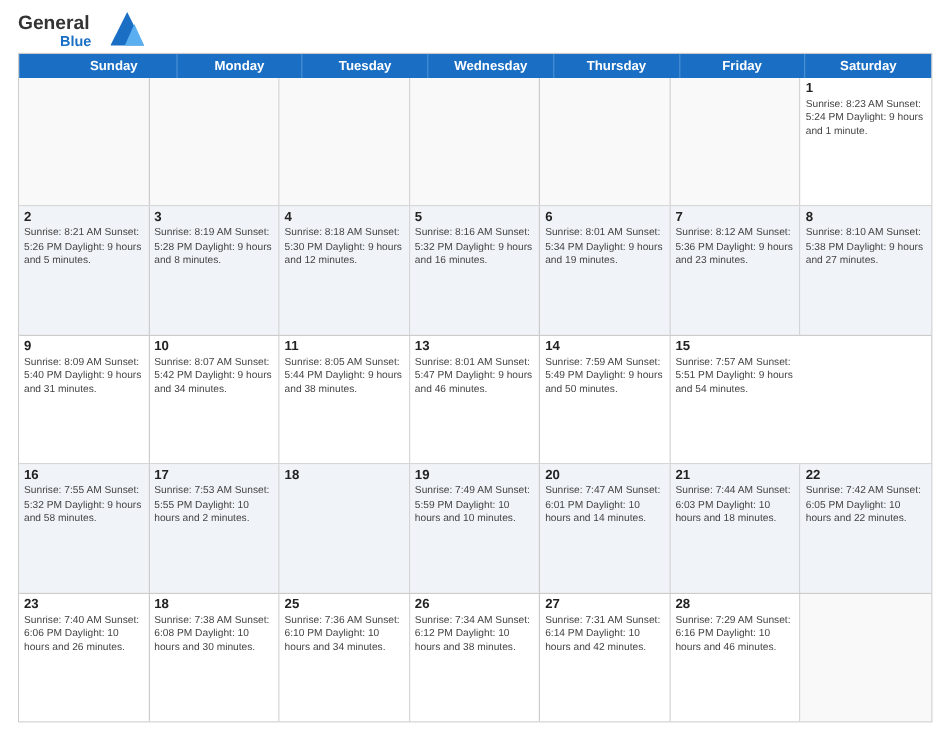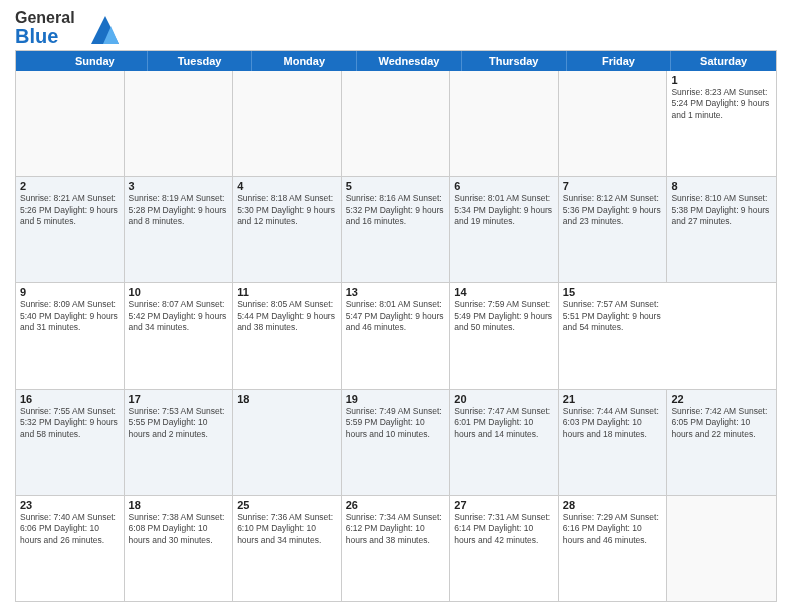--- a/index.html
+++ b/index.html
@@ -115,39 +115,39 @@
   </style>
 </head>
 <body>
 
 <div class="page">
   <div class="header">
     <div class="logo">
       <div class="logo-wrapper">
         <div style="display:flex;flex-direction:column;line-height:1;">
           <span style="font-size:16px;font-weight:bold;color:#333;">General</span>
-          <span style="font-size:20px;font-weight:bold;color:#1a6fc4;">Blue</span>
+          <span style="font-size:12px;font-weight:bold;color:#1a6fc4;margin-left:35px;">Blue</span>
         </div>
         <svg width="28" height="30" viewBox="0 0 28 30">
           <polygon points="14,0 28,28 0,28" fill="#1a6fc4"></polygon>
           <polygon points="20,10 28,28 12,28" fill="#5aaff0"></polygon>
         </svg>
       </div>
     </div>
     <div class="title-block">
       <div class="month-title"></div>
       <div class="location-title"></div>
     </div>
   </div>
 
   <div class="calendar">
     <div class="cal-header">
     <div class="cal-header-cell">Sunday</div>
+        <div class="cal-header-cell">Monday</div>
         <div class="cal-header-cell">Tuesday</div>
-        <div class="cal-header-cell">Monday</div>
         <div class="cal-header-cell">Wednesday</div>
         <div class="cal-header-cell">Thursday</div>
         <div class="cal-header-cell">Friday</div>
         <div class="cal-header-cell">Saturday</div>
       </div>
     <div class="cal-body">
     <div class="cal-row">
           <div class="cal-cell empty"></div>
           <div class="cal-cell empty"></div>
           <div class="cal-cell empty"></div>

